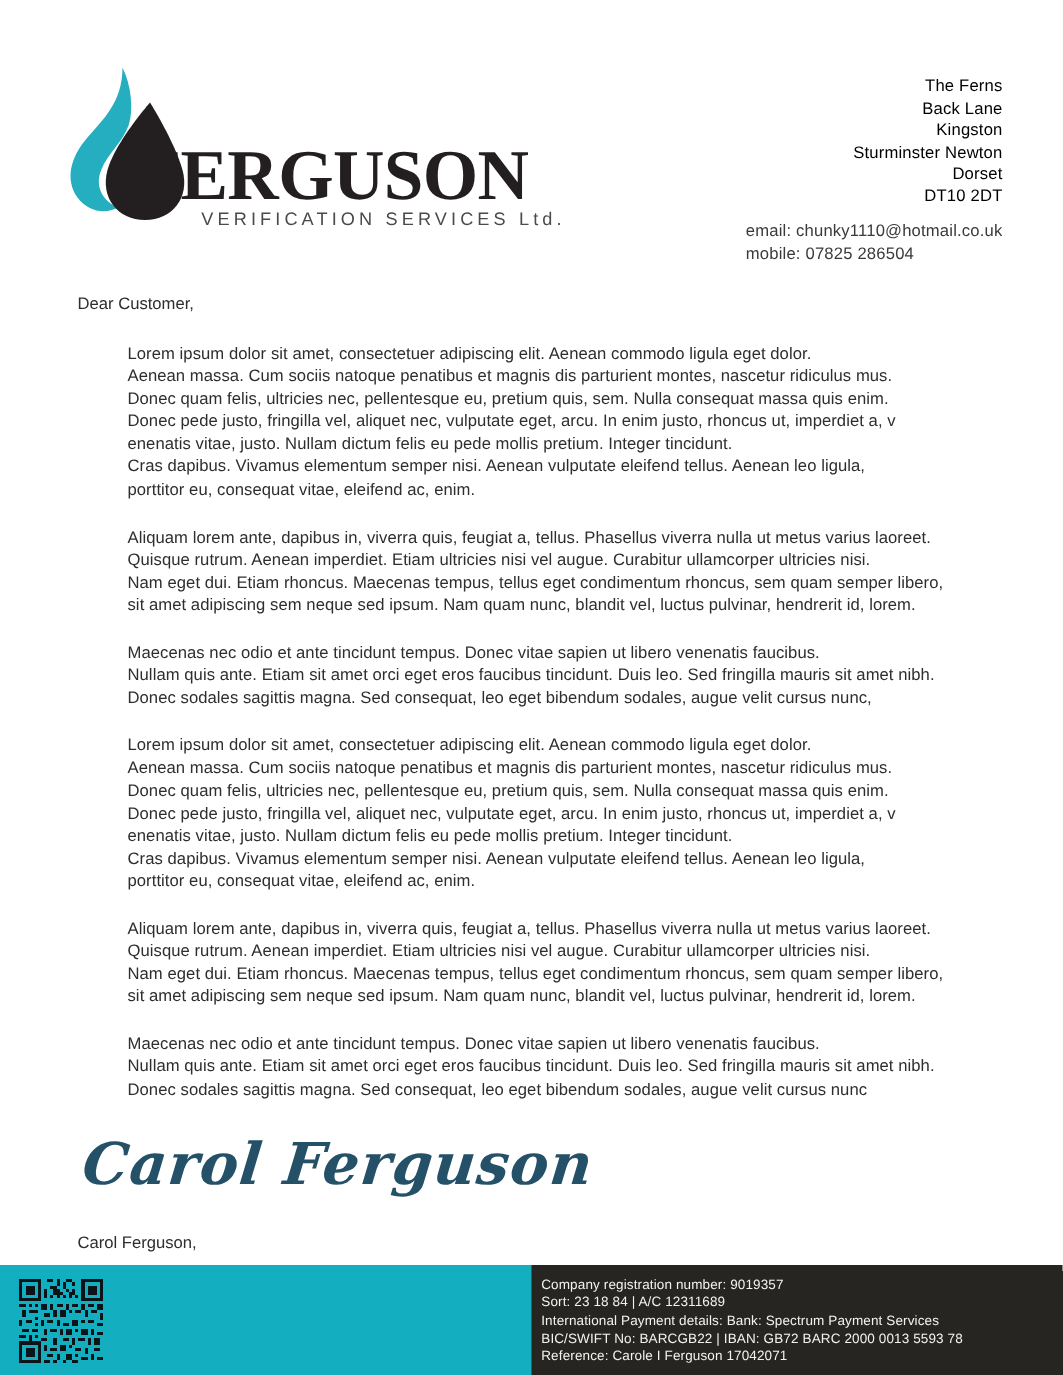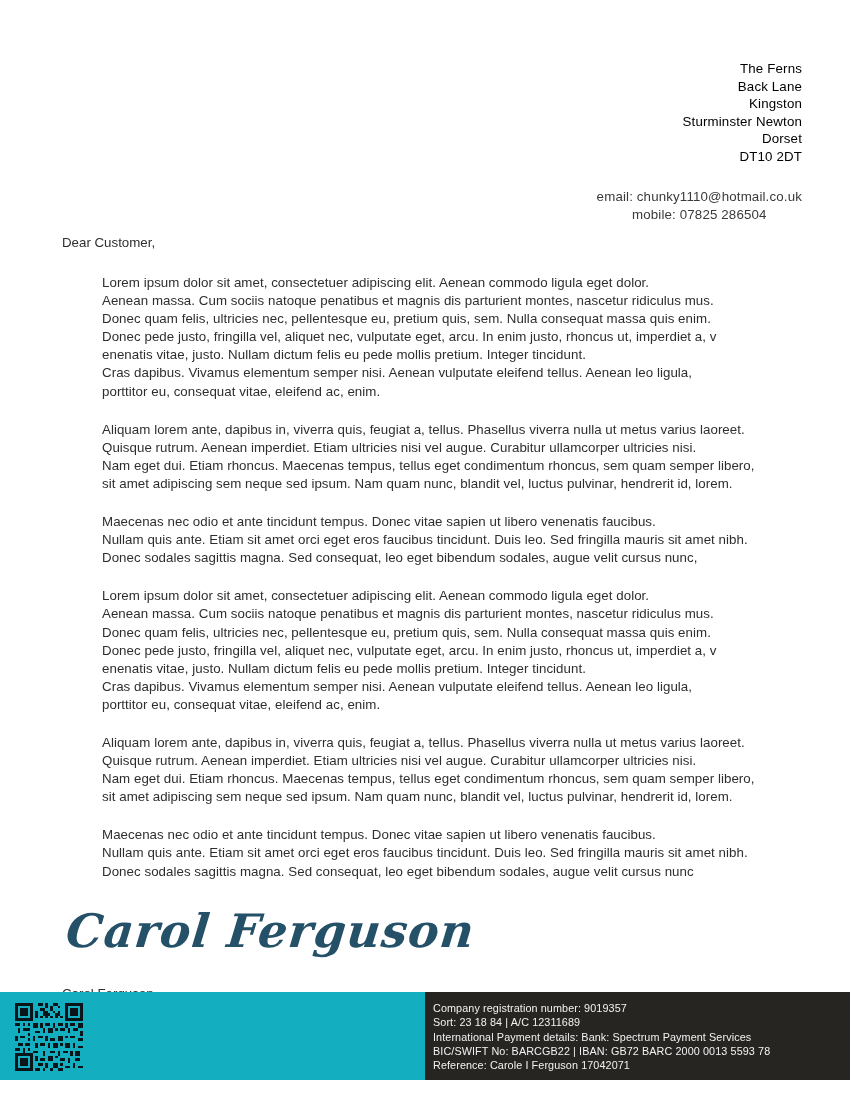--- a/index.html
+++ b/index.html
@@ -74,22 +74,22 @@
     text-align: right;
     font-size: 13.3px;
     line-height: 17.6px;
     color: #000000;
     letter-spacing: 0.15px;
   }
   .addr-line { display: block; white-space: nowrap; }
   .contact-block {
     position: absolute;
     right: 48px;
-    top: 188px;
-    text-align: center;
+    top: 176px;
+    text-align: left;
     font-size: 13.3px;
     line-height: 17.6px;
     color: #3a3a3a;
     letter-spacing: 0.15px;
   }
   .contact-line { display: block; white-space: nowrap; }
 
   
   .letter {
     position: absolute;
@@ -136,21 +136,21 @@
     line-height: 18px;
     color: #2e2e2e;
   }
 
   
   .footer {
     position: absolute;
     left: 0;
     right: 0;
     bottom: 0;
-    height: 108px;
+    height: 88px;
   }
   .footer-teal {
     position: absolute;
     left: 0;
     top: 0;
     width: 425px;
     height: 88px;
     background: #13aec0;
   }
   .footer-dark {
@@ -180,20 +180,30 @@
   }
   .footer-text .fl { display: block; white-space: nowrap; }
 </style>
 </head>
 <body>
 
 <div class="page">
 
   <div class="header">
 
+    <div class="logo-block">
+      <svg class="logo-mark" viewBox="0 0 118 128">
+        <path d="M50 2 C50 30 34 44 22 58 C8 74 4 92 14 106 C22 117 36 120 46 114
+                 C33 108 28 96 33 84 C38 71 50 62 55 48 C59 36 57 16 50 2 Z" fill="#24aec0"></path>
+        <path d="M72 30 C72 30 44 62 38 84 C32 106 46 124 68 124 C90 124 104 106 98 84
+                 C92 62 72 30 72 30 Z" fill="#231f20"></path>
+      </svg>
+      <div class="logo-wordmark">FERGUSON</div>
+      <div class="logo-tagline">VERIFICATION SERVICES Ltd.</div>
+    </div>
 
     <div class="addr-block">
       <span class="addr-line">The Ferns</span>
       <span class="addr-line">Back Lane</span>
       <span class="addr-line">Kingston</span>
       <span class="addr-line">Sturminster Newton</span>
       <span class="addr-line">Dorset</span>
       <span class="addr-line">DT10 2DT</span>
     </div>
 

